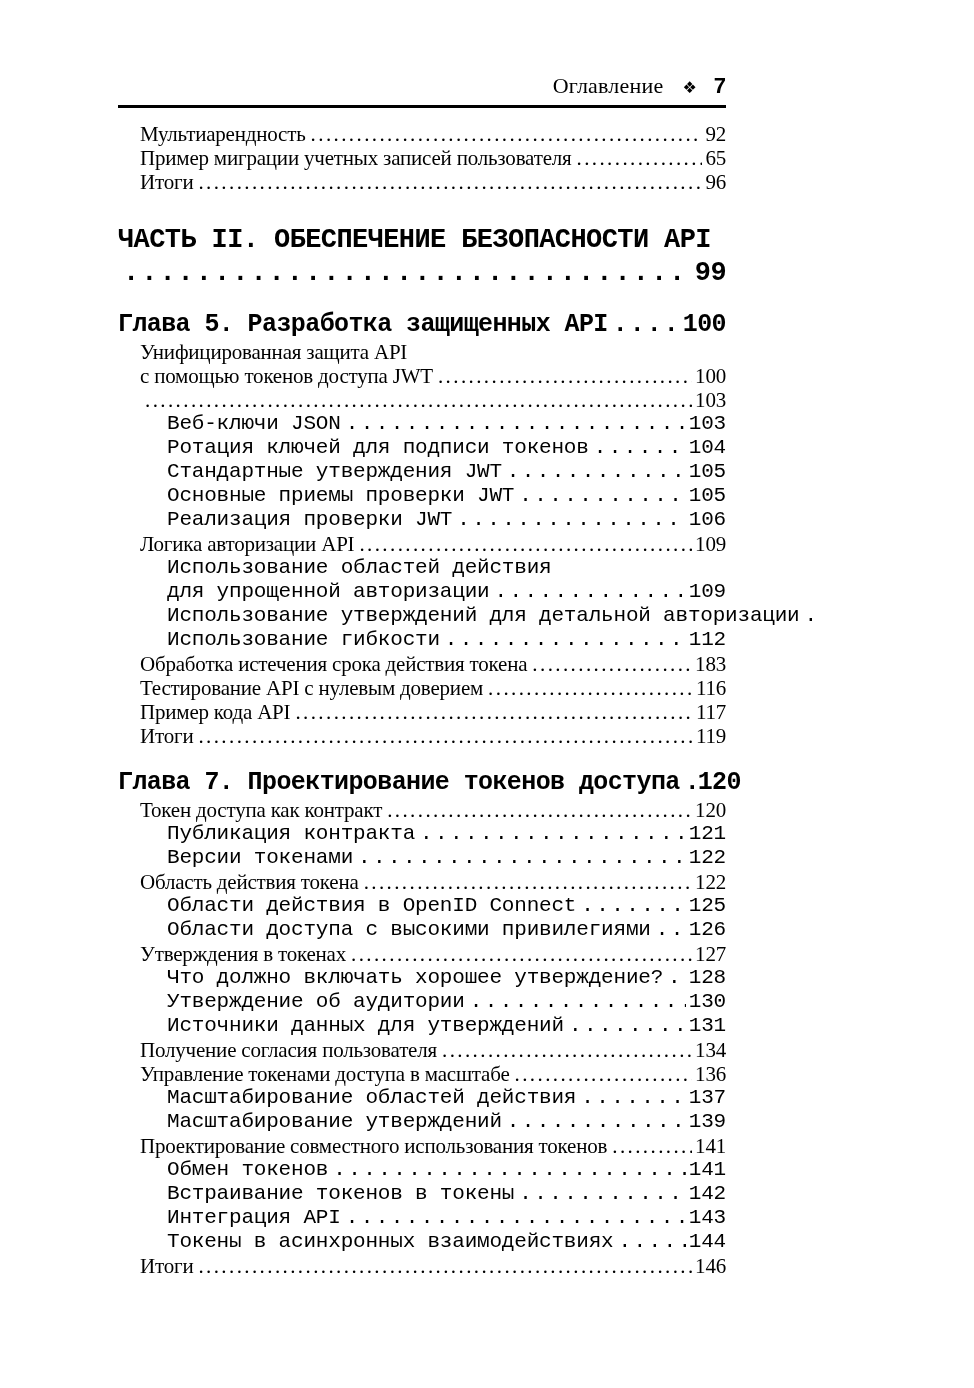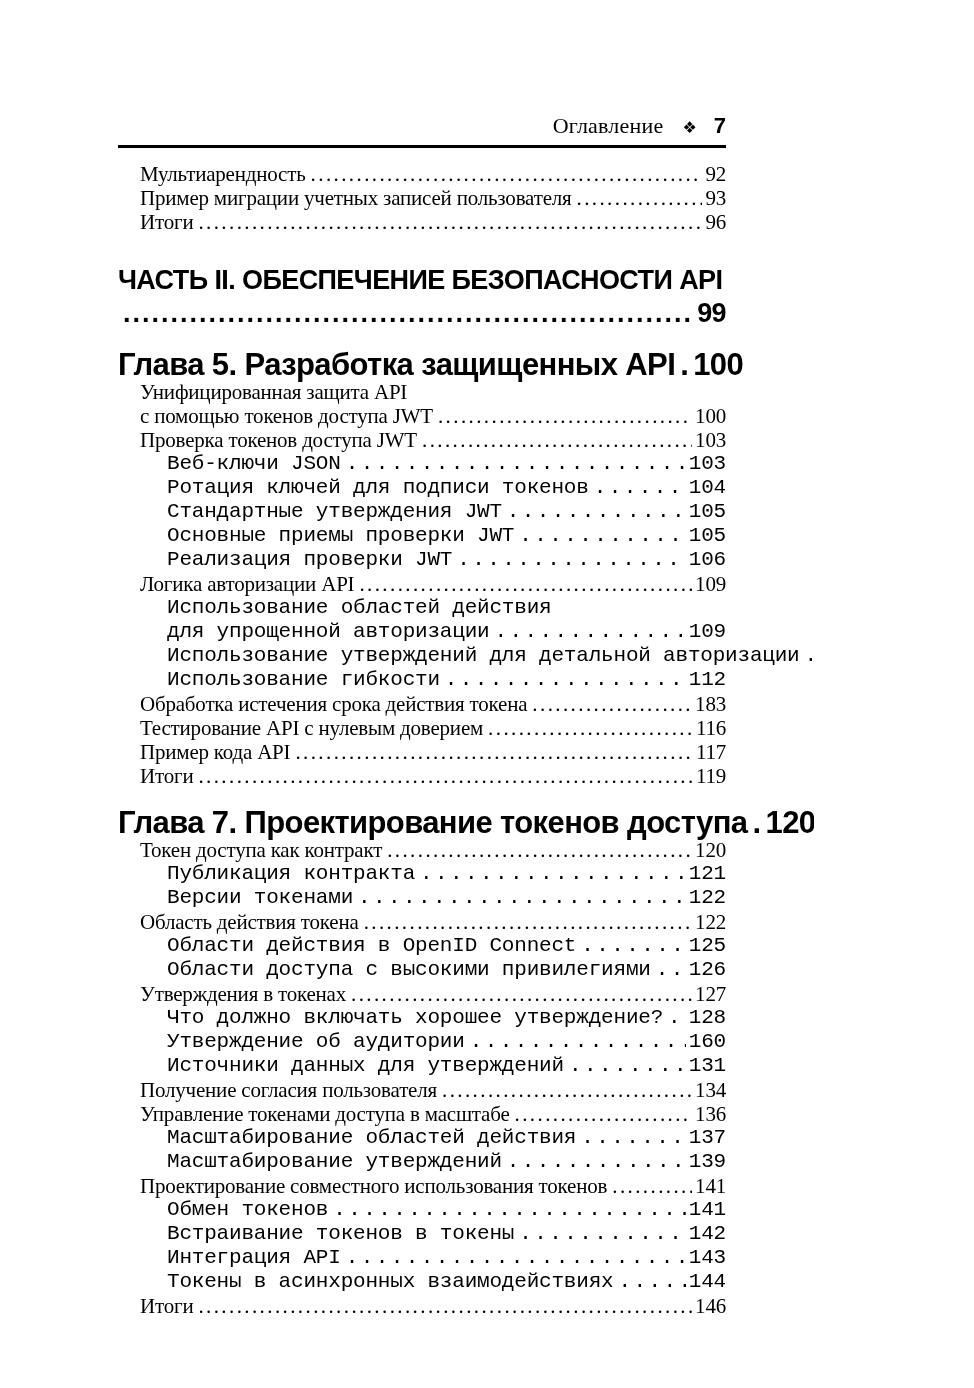--- a/index.html
+++ b/index.html
@@ -3,21 +3,21 @@
 <meta charset="utf-8">
 <style>
   html, body { margin: 0; padding: 0; background: #ffffff; }
   .page {
     position: relative;
     width: 814px;
     height: 1388px;
     box-sizing: border-box;
     background: #ffffff;
     color: #000000;
-    padding: 114px 88px 0 118px;
+    padding: 74px 88px 0 118px;
     font-family: "Liberation Serif", serif;
     overflow: hidden;
   }
   
   .running-head {
     display: flex;
     justify-content: flex-end;
     align-items: baseline;
     font-size: 22px;
     line-height: 24px;
@@ -44,26 +44,26 @@
     display: flex;
     align-items: baseline;
     font-size: 21px;
     line-height: 24px;
     letter-spacing: -0.2px;
   }
   .toc-row.l1 { padding-left: 22px; }
   .toc-row.l2 { padding-left: 49px; font-family: Liberation Mono, monospace; }
   .toc-row.part,
   .toc-row.chapter {
-    font-family: Liberation Sans, sans-serif;
+    font-family: Liberation Mono, monospace;
     font-weight: bold;
     letter-spacing: -0.6px;
   }
   .toc-row.part    { font-size: 27px; line-height: 33px; }
-  .toc-row.chapter { font-size: 31px; line-height: 30px; }
+  .toc-row.chapter { font-size: 25px; line-height: 30px; }
   .gap-lg { margin-top: 30px; }
   .gap-md { margin-top: 20px; }
   .entry-label { white-space: nowrap; flex: 0 0 auto; }
   .leader-dots {
     flex: 1 1 auto;
     overflow: hidden;
     white-space: nowrap;
     margin: 0 3px 0 5px;
     min-width: 10px;
   }
@@ -89,21 +89,21 @@
 
   <div class="toc">
       <div class="toc-row l1">
       <span class="entry-label">Мультиарендность</span>
       <span class="leader-dots"></span>
       <span class="page-num">92</span>
     </div>
       <div class="toc-row l1">
       <span class="entry-label">Пример миграции учетных записей пользователя</span>
       <span class="leader-dots"></span>
-      <span class="page-num">93</span>
+      <span class="page-num">65</span>
     </div>
       <div class="toc-row l1">
       <span class="entry-label">Итоги</span>
       <span class="leader-dots"></span>
       <span class="page-num">96</span>
     </div>
       <div class="toc-row part gap-lg">
       <span class="entry-label">ЧАСТЬ II. ОБЕСПЕЧЕНИЕ БЕЗОПАСНОСТИ API</span>
 
     </div>
@@ -119,21 +119,20 @@
       <div class="toc-row l1">
       <span class="entry-label">Унифицированная защита API</span>
 
     </div>
       <div class="toc-row l1">
       <span class="entry-label">с помощью токенов доступа JWT</span>
       <span class="leader-dots"></span>
       <span class="page-num">100</span>
     </div>
       <div class="toc-row l1">
-      <span class="entry-label">Проверка токенов доступа JWT</span>
       <span class="leader-dots"></span>
       <span class="page-num">103</span>
     </div>
       <div class="toc-row l2">
       <span class="entry-label">Веб-ключи JSON</span>
       <span class="leader-dots"></span>
       <span class="page-num">103</span>
     </div>
       <div class="toc-row l2">
       <span class="entry-label">Ротация ключей для подписи токенов</span>
@@ -240,21 +239,21 @@
       <span class="page-num">127</span>
     </div>
       <div class="toc-row l2">
       <span class="entry-label">Что должно включать хорошее утверждение?</span>
       <span class="leader-dots"></span>
       <span class="page-num">128</span>
     </div>
       <div class="toc-row l2">
       <span class="entry-label">Утверждение об аудитории</span>
       <span class="leader-dots"></span>
-      <span class="page-num">160</span>
+      <span class="page-num">130</span>
     </div>
       <div class="toc-row l2">
       <span class="entry-label">Источники данных для утверждений</span>
       <span class="leader-dots"></span>
       <span class="page-num">131</span>
     </div>
       <div class="toc-row l1">
       <span class="entry-label">Получение согласия пользователя</span>
       <span class="leader-dots"></span>
       <span class="page-num">134</span>

